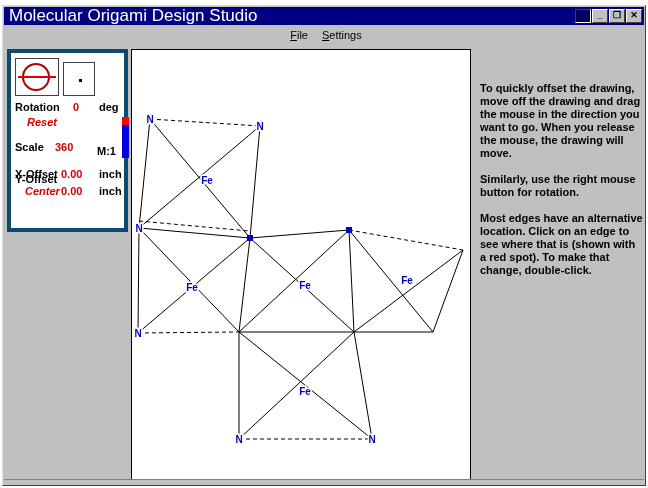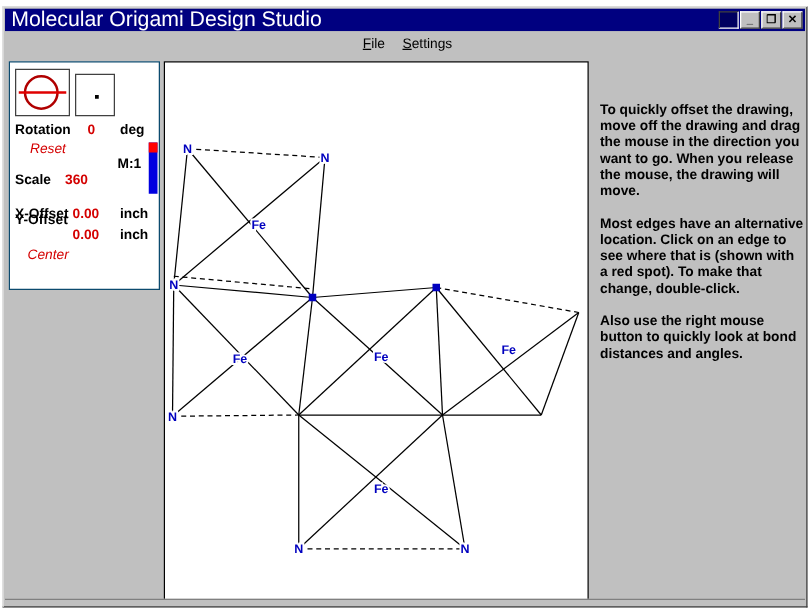--- a/index.html
+++ b/index.html
@@ -21,33 +21,33 @@
     font-size:9px; font-weight:bold; color:#000; text-align:center; line-height:11px; cursor:default; }
   .win-btn.dark { background:#000060; border-color:#404040 #ffffff #ffffff #404040; }
 
   .menubar { position:absolute; left:1px; top:19px; right:1px; height:20px;
     background:#c0c0c0; display:flex; align-items:center; padding-left:4px; gap:2px;justify-content:center; }
   .menu-item { font-size:11px; color:#000; padding:2px 6px; }
   .menu-item::first-letter { text-decoration:underline; }
 
   
   .ctrl-panel { position:absolute; left:4px; top:43px; width:121px; height:183px;
-    background:#ffffff; border:1px solid #0c4a6e; }
+    background:#ffffff; border:4px solid #0c4a6e; }
   .dial-box { position:absolute; left:4px; top:5px; width:44px; height:38px;
     background:#ffffff; border:1px solid #404040; }
   .dial-circle { position:absolute; left:6px; top:4px; width:28px; height:28px;
     border:2px solid #b00000; border-radius:50%; }
   .dial-line { position:absolute; left:2px; top:17px; width:38px; height:2px; background:#e00000; }
   .dot-box { position:absolute; left:52px; top:9px; width:32px; height:34px;
     background:#ffffff; border:1px solid #404040; }
   .dot { position:absolute; left:15px; top:16px; width:3px; height:3px; background:#000; }
 
   .ctrl-label { position:absolute; font-size:11px; font-weight:bold; color:#000; white-space:nowrap; }
   .ctrl-value { position:absolute; font-size:11px; font-weight:bold; color:#d40000; white-space:nowrap; }
-  .ctrl-cmd  { position:absolute; font-size:11px; font-weight:normal; font-style:italic; color:#d40000; cursor:default; }
+  .ctrl-cmd  { position:absolute; font-size:11px; font-weight:bold; font-style:italic; color:#d40000; cursor:default; }
 
   .scale-slider { position:absolute; left:111px; top:64px; width:7px; height:41px; background:#0000e0; }
   .scale-slider .thumb { position:absolute; left:0; top:0; width:7px; height:8px; background:#ff0000; }
 
   
   .canvas { position:absolute; left:128px; top:43px; width:340px; height:433px;
     background:#ffffff; border:1px solid #000000; }
   svg.mol { position:absolute; left:0; top:0; }
   .bond { stroke:#000000; stroke-width:1; }
   .bond.dashed { stroke-dasharray:4 3; }
@@ -94,35 +94,35 @@
       </div>
 
       <span class="ctrl-label" style="left:4px;  top:48px;">Rotation</span>
       <span class="ctrl-value" style="left:62px; top:48px;">0</span>
       <span class="ctrl-label" style="left:88px; top:48px;text-align:center;">deg</span>
 
       <span class="ctrl-cmd" style="left:16px; top:63px;">Reset</span>
 
       <span class="ctrl-label" style="left:4px;  top:88px;">Scale</span>
       <span class="ctrl-value" style="left:44px; top:88px;">360</span>
-      <span class="ctrl-label" style="left:86px; top:75px;">M:1</span>
+      <span class="ctrl-label" style="left:86px; top:92px;">M:1</span>
 
       <div class="scale-slider">
         <div class="thumb"></div>
       </div>
 
       <span class="ctrl-label" style="left:4px;  top:115px;">X-Offset</span>
       <span class="ctrl-value" style="left:50px; top:115px;">0.00</span>
       <span class="ctrl-label" style="left:88px; top:115px;">inch</span>
 
       <span class="ctrl-label" style="left:4px;  top:120px;">Y-Offset</span>
       <span class="ctrl-value" style="left:50px; top:132px;">0.00</span>
       <span class="ctrl-label" style="left:88px; top:132px;">inch</span>
 
-      <span class="ctrl-cmd" style="left:14px; top:148px;text-align:center;">Center</span>
+      <span class="ctrl-cmd" style="left:14px; top:132px;text-align:center;">Center</span>
     </div>
 
     <div class="canvas">
       <svg id="mol" class="mol" width="338" height="431" viewBox="0 0 338 431">
           <line x1="18" y1="69" x2="128" y2="76" class="bond dashed"></line>
           <line x1="18" y1="69" x2="7" y2="178" class="bond"></line>
           <line x1="128" y1="76" x2="118" y2="188" class="bond"></line>
           <line x1="7" y1="178" x2="118" y2="188" class="bond"></line>
           <line x1="18" y1="69" x2="118" y2="188" class="bond"></line>
           <line x1="128" y1="76" x2="7" y2="178" class="bond"></line>
@@ -158,19 +158,19 @@
           <text x="75" y="133.5" class="atom-label">Fe</text>
           <text x="60" y="240.5" class="atom-label">Fe</text>
           <text x="173" y="238.5" class="atom-label">Fe</text>
           <text x="275" y="233.5" class="atom-label">Fe</text>
           <text x="173" y="344.5" class="atom-label">Fe</text>
         </svg>
     </div>
 
     <div class="help">
       <p>To quickly offset the drawing, move off the drawing and drag the mouse in the direction you want to go. When you release the mouse, the drawing will move.</p>
+      <p>Similarly, use the right mouse button for rotation.</p>
       <p>Most edges have an alternative location. Click on an edge to see where that is (shown with a red spot). To make that change, double-click.</p>
-      <p>Also use the right mouse button to quickly look at bond distances and angles.</p>
     </div>
 
     <div class="bottom-strip"></div>
   </div>
 </div>
 
 </body></html>

